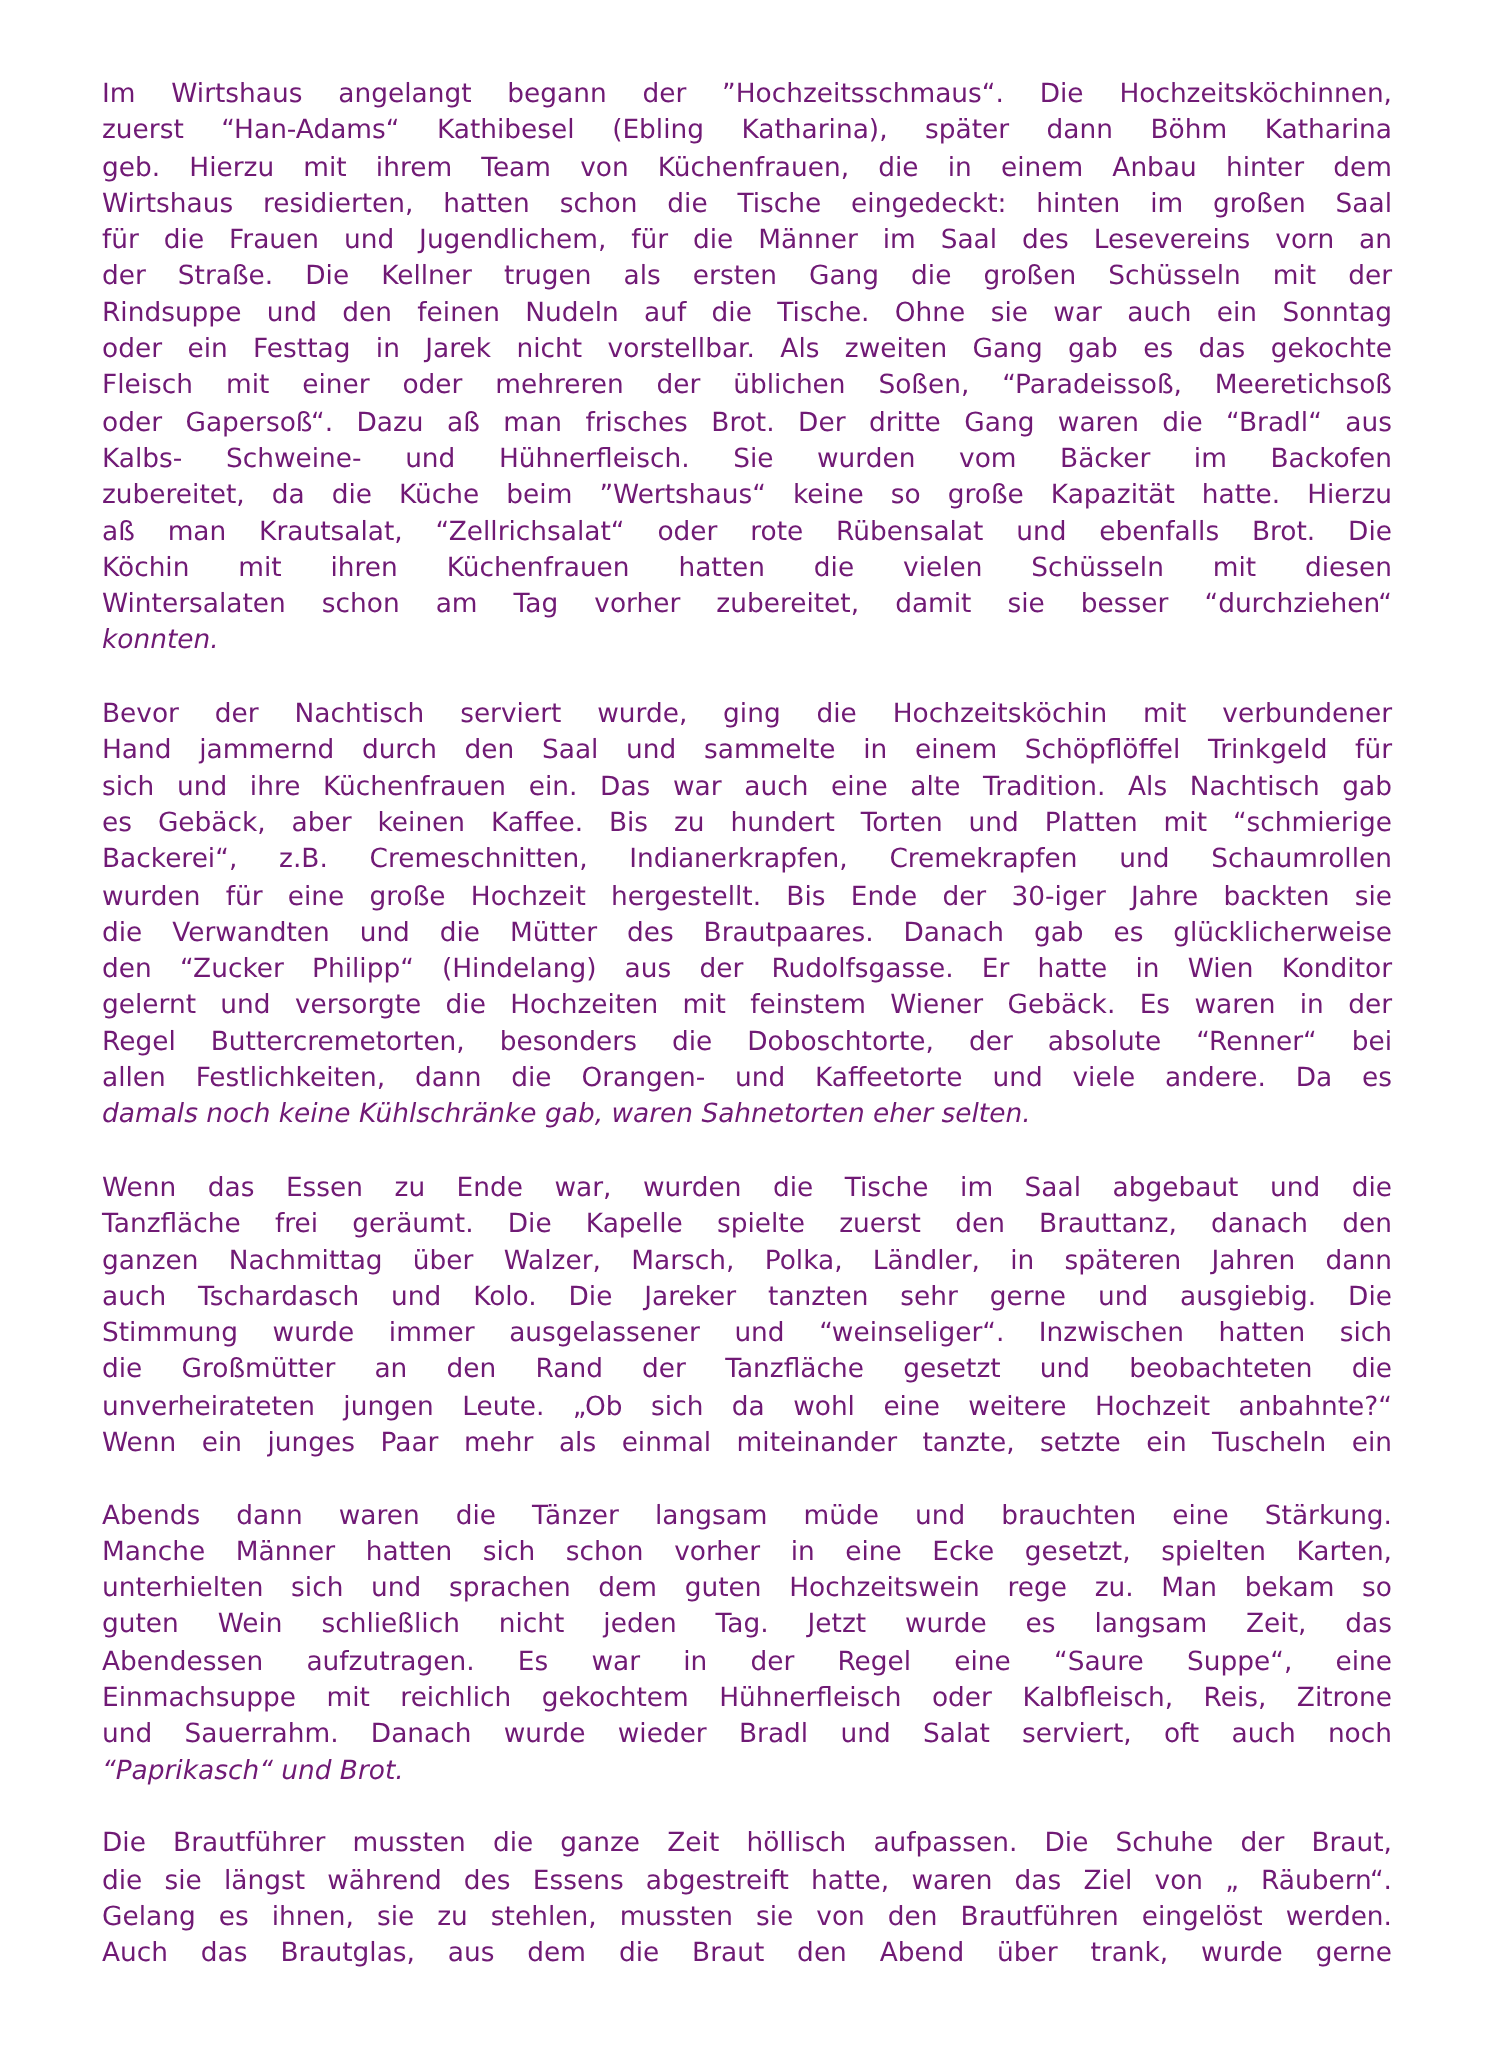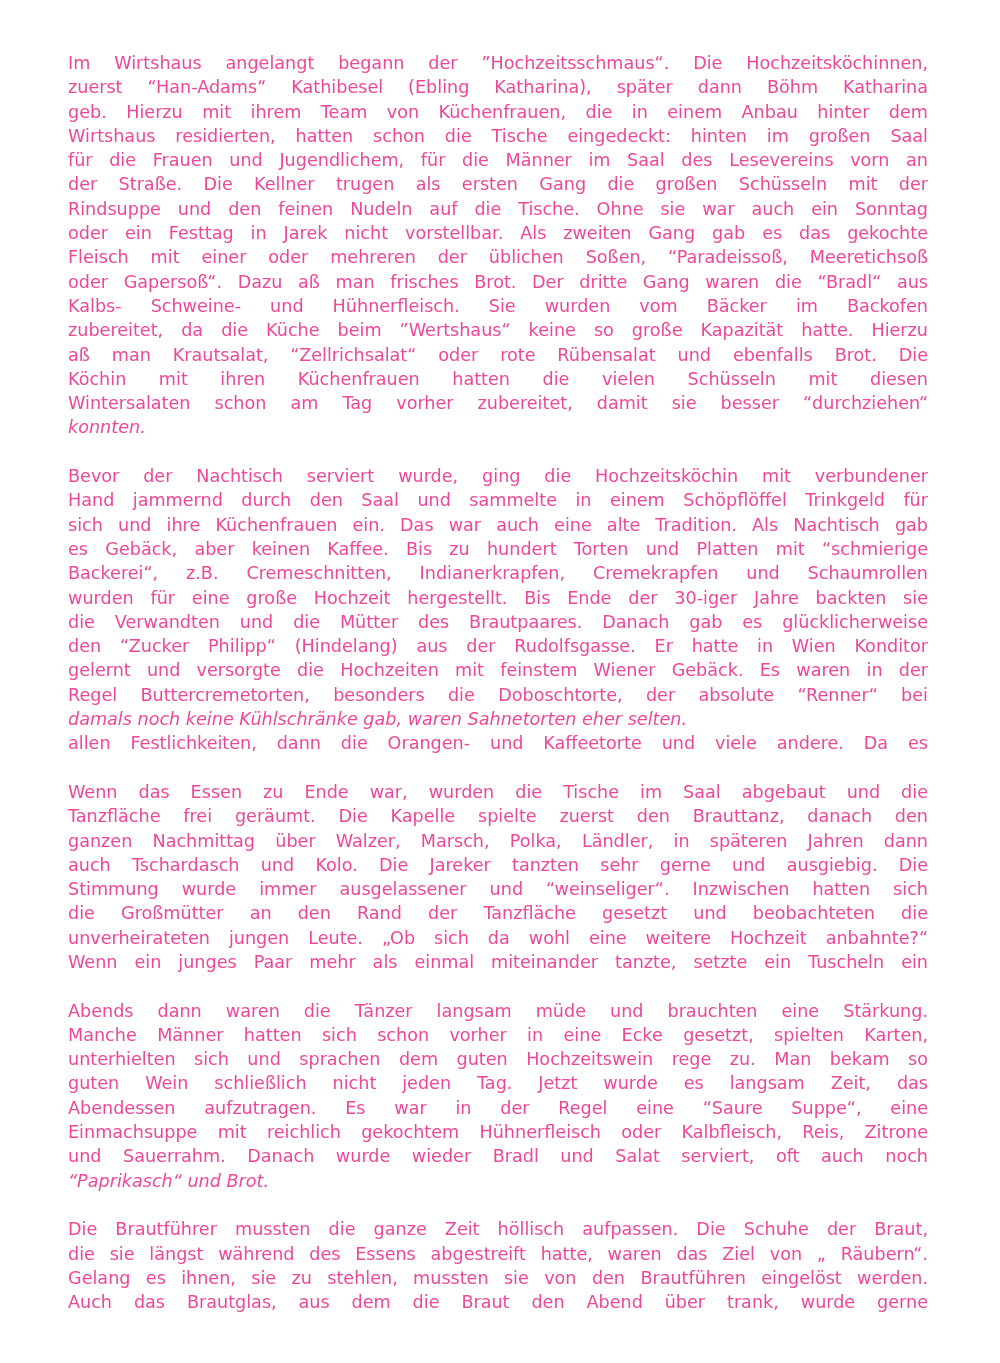--- a/index.html
+++ b/index.html
@@ -1,21 +1,21 @@
 <!DOCTYPE html>
 <html><head>
 <meta charset="utf-8">
 <style>
   html, body { margin: 0; padding: 0; background: #ffffff; }
   body { width: 1000px; height: 1363px; position: relative; overflow: hidden; }
   .page {
     position: absolute; left: 68px; top: 51px; width: 860px;
     font-family: "DejaVu Sans", sans-serif;
     font-size: 17.6px;
-    color: #ec4899;
+    color: #701a75;
     line-height: 24.3px;
   }
   .para { margin: 0 0 24.3px 0; }
   .line {
     display: block; white-space: nowrap;
     text-align: justify; text-align-last: justify;
     height: 24.3px;
   }
   .line.last { text-align-last: left; font-style: italic; }
 </style>
@@ -45,22 +45,22 @@
     <span class="line">Bevor der Nachtisch serviert wurde, ging die Hochzeitsköchin mit verbundener</span>
     <span class="line">Hand jammernd durch den Saal und sammelte in einem Schöpflöffel Trinkgeld für</span>
     <span class="line">sich und ihre Küchenfrauen ein. Das war auch eine alte Tradition. Als Nachtisch gab</span>
     <span class="line">es Gebäck, aber keinen Kaffee. Bis zu hundert Torten und Platten mit “schmierige</span>
     <span class="line">Backerei“, z.B. Cremeschnitten, Indianerkrapfen, Cremekrapfen und Schaumrollen</span>
     <span class="line">wurden für eine große Hochzeit hergestellt.  Bis Ende der 30-iger Jahre backten sie</span>
     <span class="line">die Verwandten und die Mütter des Brautpaares. Danach gab es glücklicherweise</span>
     <span class="line">den  “Zucker Philipp“ (Hindelang) aus der Rudolfsgasse. Er hatte in Wien Konditor</span>
     <span class="line">gelernt und versorgte die Hochzeiten mit feinstem Wiener Gebäck. Es waren in der</span>
     <span class="line">Regel Buttercremetorten, besonders die Doboschtorte, der absolute “Renner“ bei</span>
+    <span class="line">allen Festlichkeiten, dann die Orangen- und Kaffeetorte und viele andere. Da es</span>
     <span class="line last">damals noch keine Kühlschränke gab, waren Sahnetorten eher selten.</span>
-    <span class="line">allen Festlichkeiten, dann die Orangen- und Kaffeetorte und viele andere. Da es</span>
   </p>
   <p class="para">
     <span class="line">Wenn das Essen zu Ende war, wurden die Tische im Saal abgebaut und die</span>
     <span class="line">Tanzfläche frei geräumt. Die Kapelle spielte zuerst den Brauttanz, danach den</span>
     <span class="line">ganzen Nachmittag über Walzer, Marsch, Polka, Ländler, in späteren Jahren  dann</span>
     <span class="line">auch Tschardasch und  Kolo. Die Jareker tanzten sehr gerne und ausgiebig. Die</span>
     <span class="line">Stimmung wurde immer ausgelassener und  “weinseliger“.  Inzwischen hatten sich</span>
     <span class="line">die  Großmütter an den Rand der Tanzfläche gesetzt und beobachteten die</span>
     <span class="line">unverheirateten jungen Leute. „Ob sich da wohl eine weitere Hochzeit anbahnte?“</span>
     <span class="line">Wenn ein junges Paar mehr als einmal miteinander tanzte, setzte ein Tuscheln ein</span>

